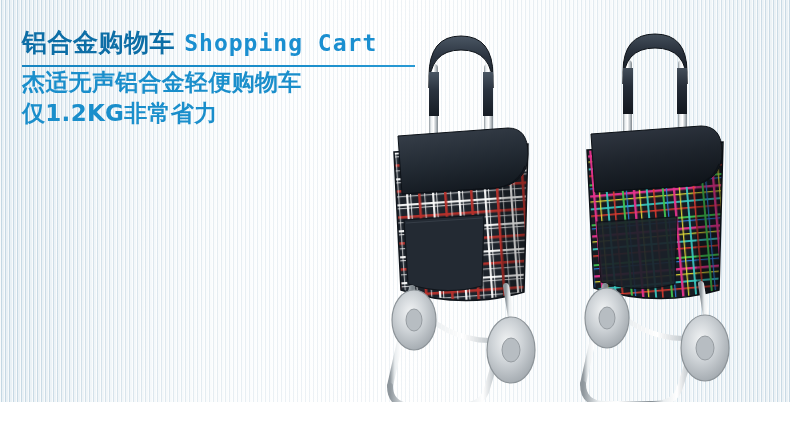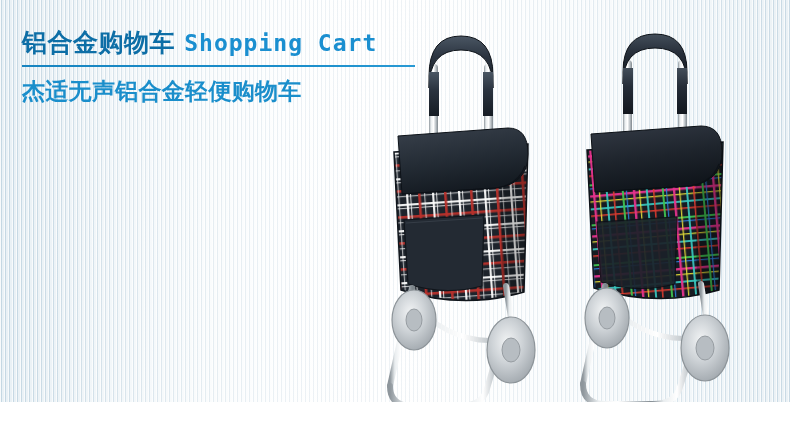--- a/index.html
+++ b/index.html
@@ -29,21 +29,21 @@
     font-size:25px;font-weight:bold;letter-spacing:0.5px;
     white-space:nowrap;line-height:1.05;
   }
   #title-cn{color:#0d6ea6;}
   #title-en{color:#1b8fd0;font-family:"DejaVu Sans Mono","Liberation Mono",monospace;
             font-size:23px;font-weight:bold;letter-spacing:1px;}
   #title-rule{
     margin-top:9px;width:393px;height:2px;
     background:linear-gradient(to right,#1784c0,#1b8ecb 70%,#2a9ad4);
   }
-  #subtitle-list{margin-top:9px;}
+  #subtitle-list{}
   .subtitle-line{
     color:#1a8ecb;font-size:23px;font-weight:bold;
     line-height:31px;white-space:nowrap;letter-spacing:0.3px;
   }
   
   .cart{position:absolute;}
   #cart-left{left:368px;top:24px;width:190px;height:392px;}
   #cart-right{left:565px;top:24px;width:190px;height:392px;}
   .cart svg{display:block;width:100%;height:100%;}
 </style>
@@ -55,20 +55,21 @@
   <div id="text-block">
 
     <div id="title-row">
       <span id="title-cn">铝合金购物车</span><span>&nbsp;</span><span id="title-en">Shopping Cart</span>
     </div>
 
     <div id="title-rule"></div>
 
     <div id="subtitle-list">
       <div class="subtitle-line">杰适无声铝合金轻便购物车</div>
+      <div class="subtitle-line">仅1.2KG非常省力</div>
     </div>
   </div>
 
   <div class="cart" id="cart-left">
     <svg viewBox="0 0 190 392" xmlns="http://www.w3.org/2000/svg">
       <defs>
 
         <pattern id="tartan" width="26" height="26" patternUnits="userSpaceOnUse" patternTransform="rotate(-4)">
           <rect width="26" height="26" fill="#1d232b"></rect>
           <rect x="0" y="0" width="26" height="2.2" fill="#ffffff" opacity="0.92"></rect>

